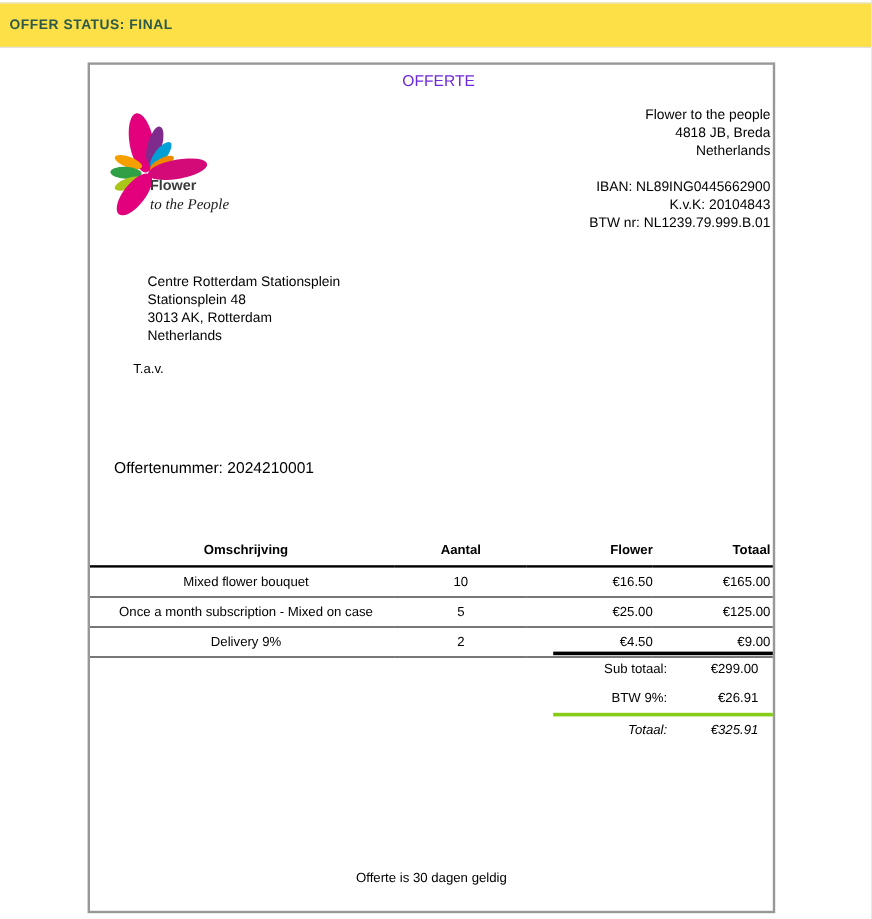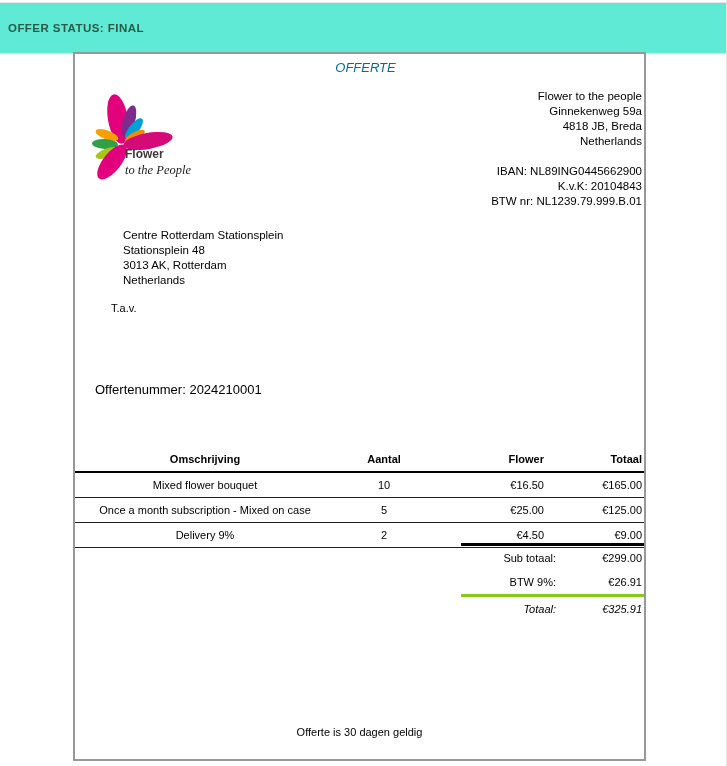--- a/index.html
+++ b/index.html
@@ -12,22 +12,22 @@
     height: 766px;
     background: #fff;
     overflow: hidden;
     border-right: 1px solid #e3e3e3;
   }
 
   
   .statusbar {
     position: absolute;
     top: 2px; left: 0; right: 0;
-    height: 52px;
-    background: #5eead4;
+    height: 38px;
+    background: #fde047;
     border-top: 1px solid #e6e6e6;
     border-bottom: 1px solid #e2e2e2;
     display: flex;
     align-items: center;
     padding-left: 8px;
   }
   .statusbar .status-label {
     font-size: 11.5px;
     font-weight: 700;
     letter-spacing: 0.45px;
@@ -41,22 +41,21 @@
     width: 573px; height: 709px;
     background: #fff;
     border: 2px solid #989898;
   }
   .page .abs { position: absolute; }
 
   .doc-title {
     top: 6px; left: 12px; right: 0;
     text-align: center;
     font-size: 13px;
-    color: #0369a1;
-    font-style: italic;
+    color: #6d28d9;
   }
 
   
   .logo-wrap { top: 38px; left: 13px; width: 110px; height: 92px; }
   .logo-name    { font: bold 12px "Liberation Sans", sans-serif; }
   .logo-tagline { font: italic 12.5px "Liberation Serif", serif; }
 
   
   .company-block {
     top: 35px; right: 2px;
@@ -115,21 +114,21 @@
     width: 183px;
     border-top: 3px solid #000;
     font-size: 11px;
   }
   .totals-block .trow {
     display: flex;
     align-items: center;
     height: 24px;
   }
   .totals-block .tlabel { flex: 1; text-align: right; }
-  .totals-block .tvalue { width: 88px; text-align: right; padding-right: 2px; }
+  .totals-block .tvalue { width: 88px; text-align: right; padding-right: 12px; }
   .totals-block .trow-total { border-top: 3px solid #84cc16; height: 26px; font-style: italic; }
 
   .doc-footer {
     top: 672px; left: 0; right: 0;
     text-align: center;
     font-size: 11px;
   }
 </style>
 </head>
 <body>
@@ -155,21 +154,20 @@
         <ellipse cx="17" cy="52" rx="13" ry="5" transform="rotate(3 17 52)" fill="#2fa045"></ellipse>
         <ellipse cx="19" cy="61" rx="12" ry="4.5" transform="rotate(-20 19 61)" fill="#a9c618"></ellipse>
         <ellipse cx="24" cy="70" rx="9" ry="21" transform="rotate(38 24 70)" fill="#e2007d"></ellipse>
         <text x="37" y="66" class="logo-name" fill="#3a3a3a">Flower</text>
         <text x="37" y="82" class="logo-tagline" fill="#1c1c1c">to the People</text>
       </svg>
     </div>
 
     <div class="abs company-block">
       <div>Flower to the people</div>
-      <div>Ginnekenweg 59a</div>
       <div>4818 JB, Breda</div>
       <div>Netherlands</div>
       <div class="reg-block">
         <div>IBAN: NL89ING0445662900</div>
         <div>K.v.K: 20104843</div>
         <div>BTW nr: NL1239.79.999.B.01</div>
       </div>
     </div>
 
     <div class="abs customer-block">

